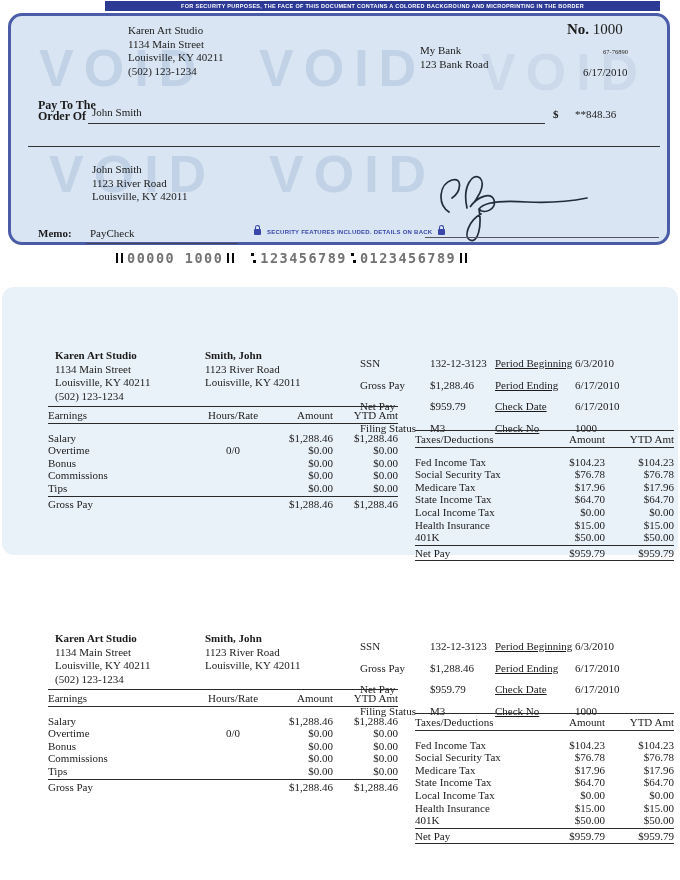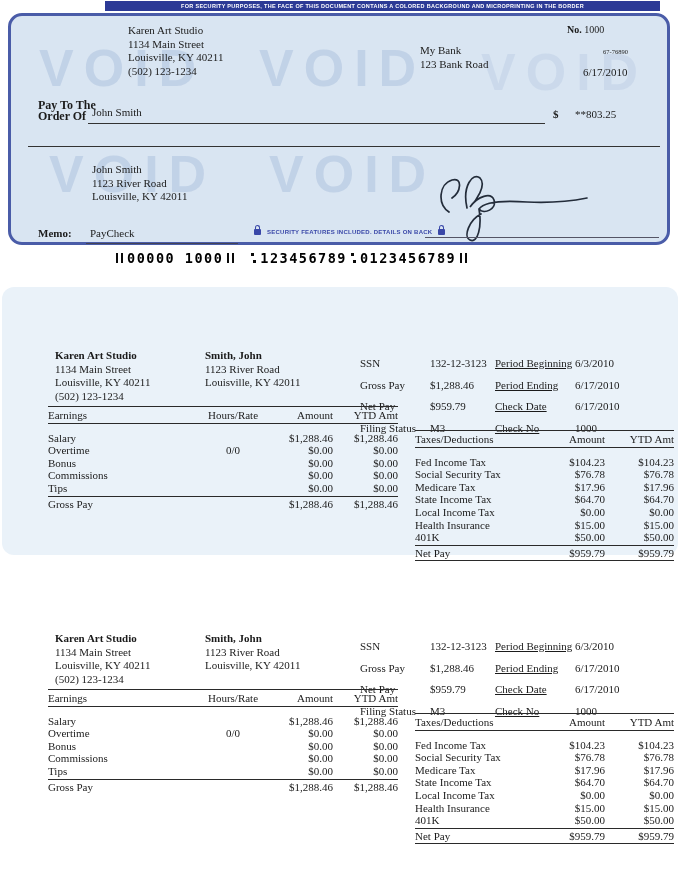--- a/index.html
+++ b/index.html
@@ -13,21 +13,21 @@
 
   
   .check{position:absolute;left:8px;top:13px;width:656px;height:226px;border:3px solid #4a5ca8;
          border-radius:14px;background:#d9e5f2;}
   .void{position:absolute;font-family:"Liberation Sans",sans-serif;font-weight:bold;
         font-size:52px;letter-spacing:10px;color:rgba(140,165,205,.30);user-select:none;}
   .v1{left:28px;top:22px;} .v2{left:248px;top:22px;} .v3{left:470px;top:26px;opacity:.6;}
   .v4{left:38px;top:128px;} .v5{left:258px;top:128px;}
   .blk{position:absolute;font-size:11px;line-height:13.5px;}
   .payer{left:117px;top:8px;} .bank{left:409px;top:8px;margin-top:20px;}
-  .checkno{left:556px;top:7px;font-size:10px;} .checkno .nlab{font-weight:bold;}
+  .checkno{left:556px;top:7px;font-size:15px;} .checkno .nlab{font-weight:bold;}
   .fraction{left:592px;top:29px;font-size:6.5px;}
   .date{left:572px;top:50px;}
   .paytolabel{left:27px;top:84px;font-weight:bold;font-size:12px;line-height:11px;}
   .payee-name{left:81px;top:90px;}
   .payee-line{position:absolute;left:77px;top:107px;width:457px;border-bottom:1.2px solid #333;}
   .dollar{left:542px;top:92px;font-weight:bold;}
   .amount-num{left:564px;top:92px;}
   .words{left:19px;top:113px;}
   .words-line{position:absolute;left:17px;top:130px;width:632px;border-bottom:1.2px solid #333;}
   .payee-addr{left:81px;top:147px;}
@@ -40,21 +40,21 @@
            font-family:"Liberation Sans",sans-serif;font-size:6px;font-weight:bold;
            color:#3947a8;letter-spacing:.25px;}
   .lock{display:inline-block;width:7px;height:6px;background:#3947a8;border-radius:1px;
         position:relative;margin:0 6px;}
   .lock::before{content:"";position:absolute;top:-4px;left:1px;width:3px;height:4px;
         border:1.3px solid #3947a8;border-bottom:none;border-radius:3px 3px 0 0;}
 
   
   .micr{position:absolute;left:112px;top:250px;display:flex;align-items:center;
         font-family:"DejaVu Sans Mono",monospace;font-weight:bold;font-size:13.5px;
-        letter-spacing:1.5px;color:#000000;}
+        letter-spacing:1.5px;color:#737373;}
   .msp{width:9px;}
   .msym{display:inline-block;width:3px;height:10px;border-left:2px solid #0a0a0a;
         border-right:2px solid #0a0a0a;margin:0 4px;}
   .msym-t{display:inline-block;position:relative;width:5px;height:10px;margin:0 4px;}
   .msym-t::before{content:"";position:absolute;top:0;left:0;width:3px;height:3px;background:#0a0a0a;}
   .msym-t::after{content:"";position:absolute;bottom:0;right:0;width:3px;height:3px;background:#0a0a0a;}
 
   
   .stub{position:absolute;left:2px;width:676px;height:268px;font-size:11px;}
   .stub.first{top:287px;background:#eaf2f9;border-radius:12px;}
@@ -112,21 +112,21 @@
     <div class="blk fraction">67-76890</div>
     <div class="blk date">6/17/2010</div>
 
     <div class="blk paytolabel">
       <div>Pay To The</div>
       <div>Order Of</div>
     </div>
     <div class="blk payee-name">John Smith</div>
     <div class="payee-line"></div>
     <div class="blk dollar">$</div>
-    <div class="blk amount-num">**803.25</div>
+    <div class="blk amount-num">**848.36</div>
 
     <div class="words-line"></div>
 
     <div class="blk payee-addr">
       <div>John Smith</div>
       <div>1123 River Road</div>
       <div>Louisville, KY 42011</div>
     </div>
 
     <div class="signature">

